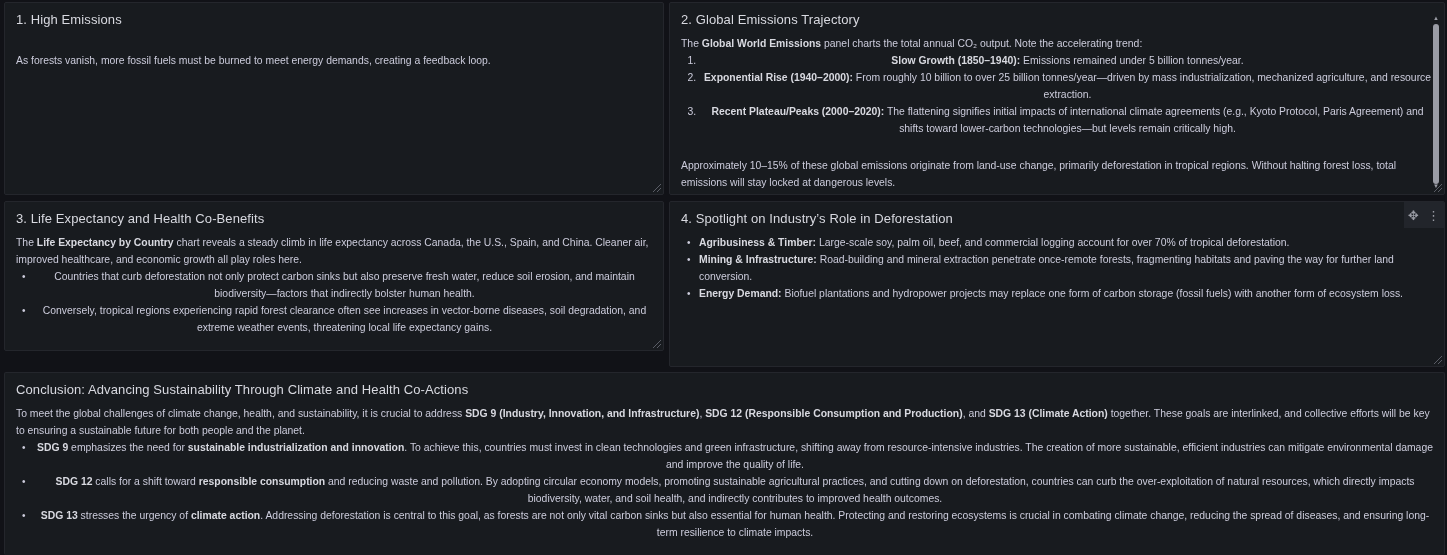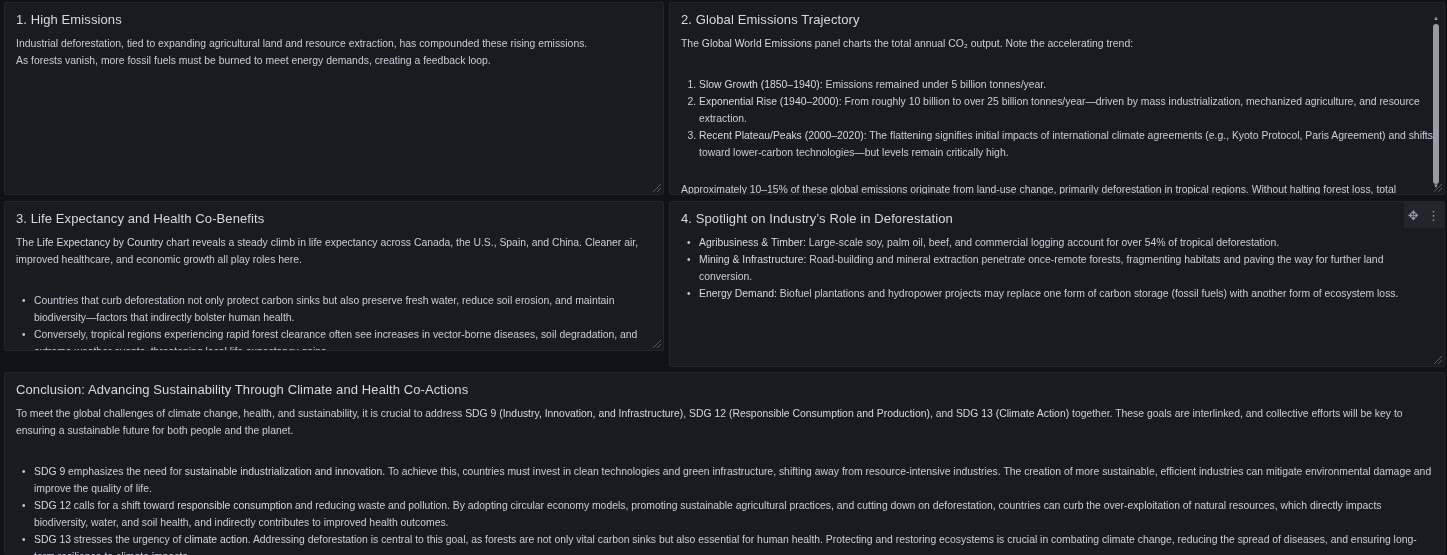--- a/index.html
+++ b/index.html
@@ -32,22 +32,22 @@
       color: #d8d9e0;
       line-height: 22px;
       margin-bottom: 4px;
       letter-spacing: 0.1px;
     }
     .panel p, .panel li {
       font-size: 10.4px;
       line-height: 17px;
       color: #ccccdc;
     }
-    .panel b { font-weight: 400; color: #d8d9e0; }
-    .panel p + ol, .panel p + ul { margin-top: 24px; }
+    .panel b { font-weight: 700; color: #d8d9e0; }
+    .panel p + ol, .panel p + ul { margin-top: 0; text-align: center; }
     .panel ol + p, .panel ul + p { margin-top: 20px; }
     .panel ol { padding-left: 18px; }
     .panel ul { padding-left: 18px; list-style: none; }
     .panel ul li { position: relative; }
     .panel ul li::before {
       content: "•"; position: absolute; left: -12px; top: 0; color: #ccccdc; font-size: 10px;
     }
     #p4 ul { margin-top: 0; }
 
     .resize-handle {
@@ -75,21 +75,21 @@
     .panel-actions span { cursor: pointer; }
   </style>
 </head>
 <body>
 
 <div class="dashboard">
 
   <section class="panel" id="p1">
     <h2>1. High Emissions</h2>
     <p>
-      <span>Industrial deforestation, tied to expanding agricultural land and resource extraction, has compounded these rising emissions.</span><br>
+      <br>
       <span>As forests vanish, more fossil fuels must be burned to meet energy demands, creating a feedback loop.</span>
     </p>
     <div class="resize-handle"></div>
   </section>
 
   <section class="panel" id="p2">
     <h2>2. Global Emissions Trajectory</h2>
     <p><span>The </span><b>Global World Emissions</b><span> panel charts the total annual CO₂ output. Note the accelerating trend:</span></p>
     <ol>
       <li><b>Slow Growth (1850–1940):</b><span> Emissions remained under 5 billion tonnes/year.</span></li>
@@ -111,21 +111,21 @@
     <ul>
       <li>Countries that curb deforestation not only protect carbon sinks but also preserve fresh water, reduce soil erosion, and maintain biodiversity—factors that indirectly bolster human health.</li>
       <li>Conversely, tropical regions experiencing rapid forest clearance often see increases in vector-borne diseases, soil degradation, and extreme weather events, threatening local life expectancy gains.</li>
     </ul>
     <div class="resize-handle"></div>
   </section>
 
   <section class="panel" id="p4">
     <h2>4. Spotlight on Industry’s Role in Deforestation</h2>
     <ul>
-      <li><b>Agribusiness &amp; Timber:</b><span> Large-scale soy, palm oil, beef, and commercial logging account for over 54% of tropical deforestation.</span></li>
+      <li><b>Agribusiness &amp; Timber:</b><span> Large-scale soy, palm oil, beef, and commercial logging account for over 70% of tropical deforestation.</span></li>
       <li><b>Mining &amp; Infrastructure:</b><span> Road-building and mineral extraction penetrate once-remote forests, fragmenting habitats and paving the way for further land conversion.</span></li>
       <li><b>Energy Demand:</b><span> Biofuel plantations and hydropower projects may replace one form of carbon storage (fossil fuels) with another form of ecosystem loss.</span></li>
     </ul>
     <div class="panel-actions">
       <span>✥</span>
       <span>⋮</span>
     </div>
     <div class="resize-handle"></div>
   </section>
 

